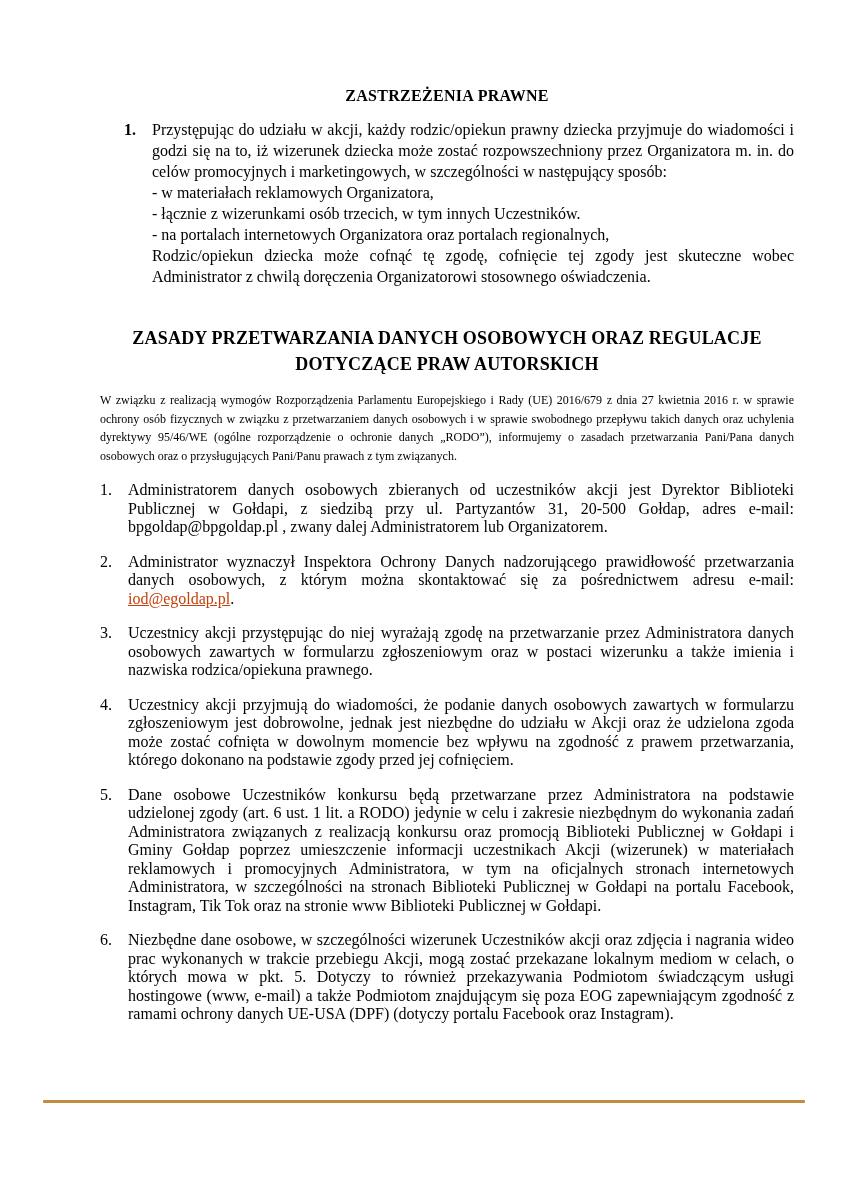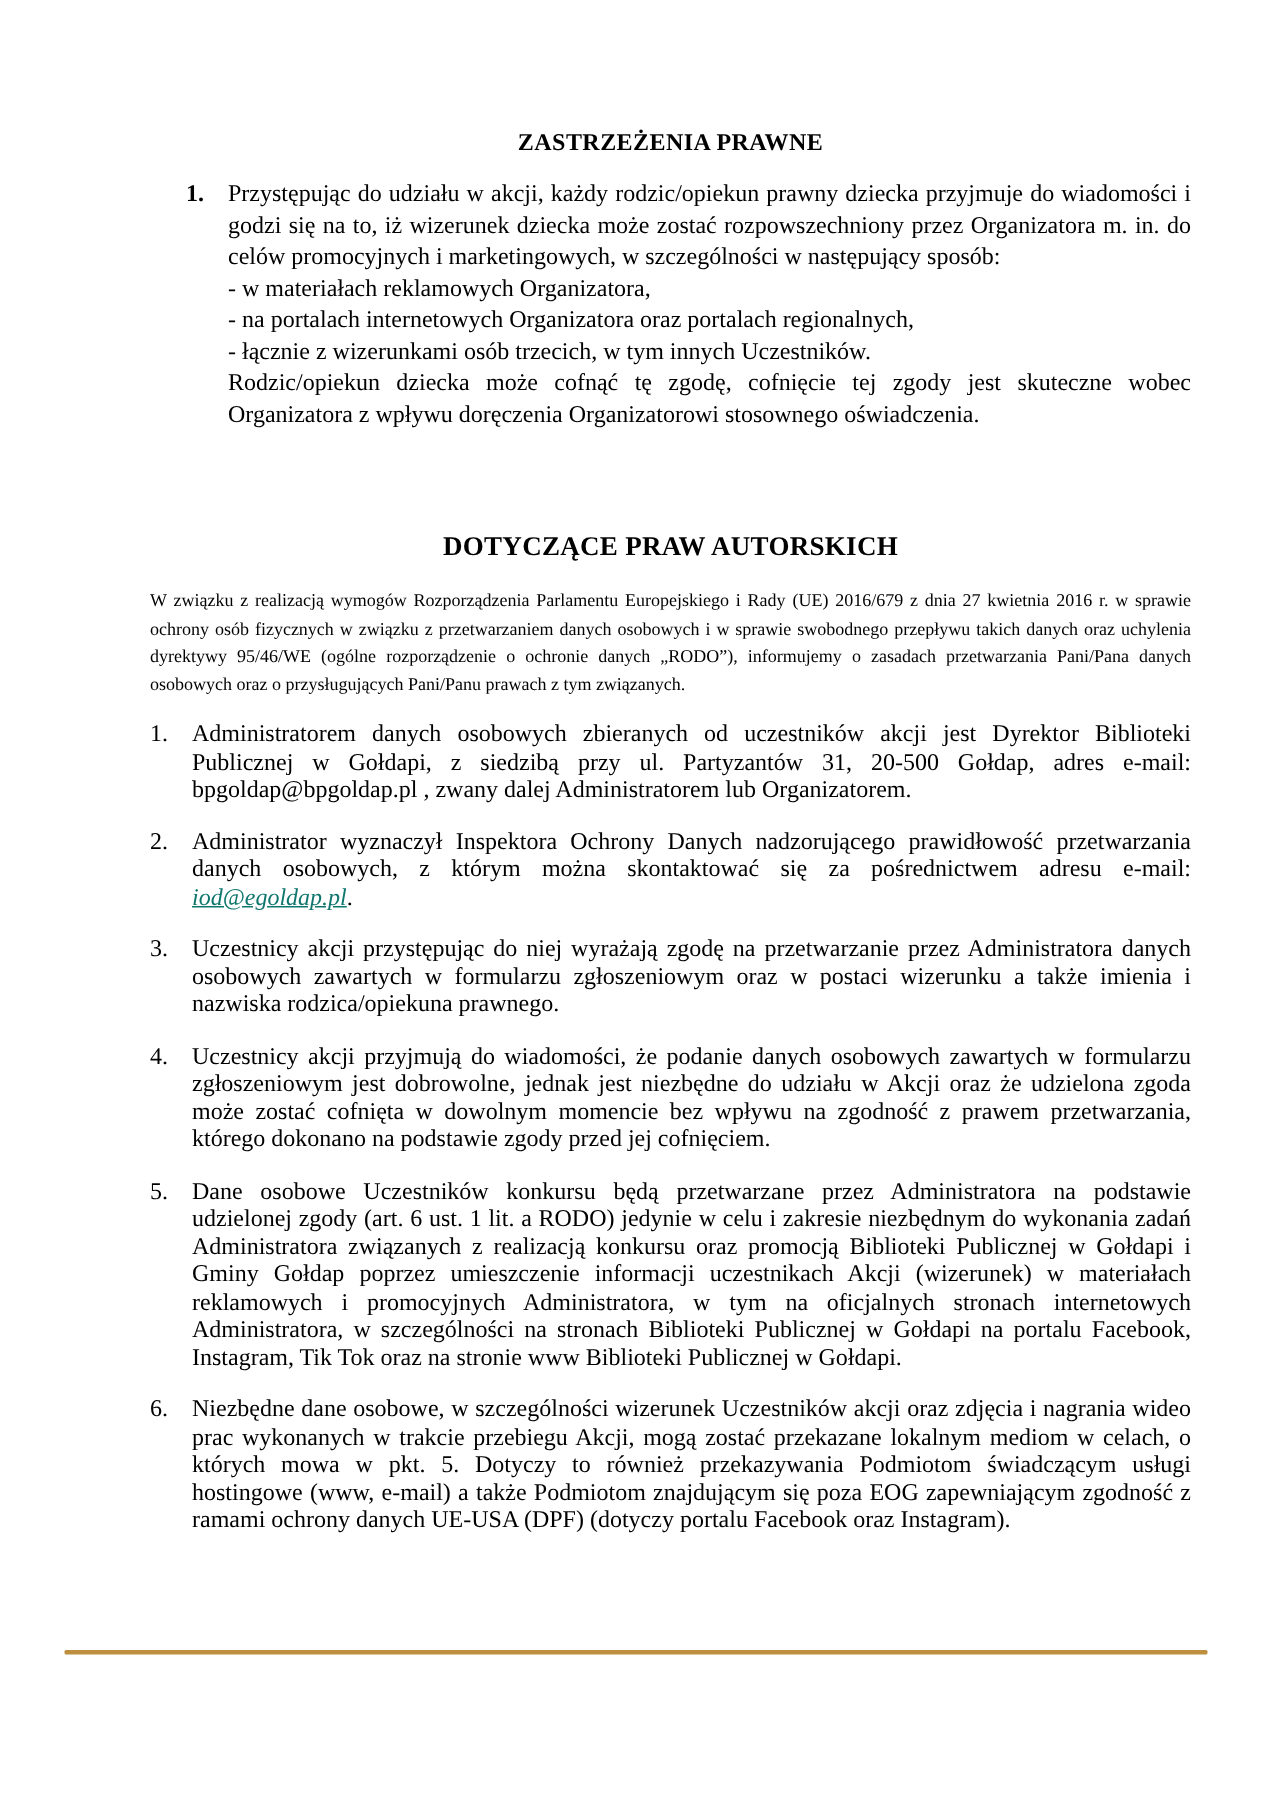--- a/index.html
+++ b/index.html
@@ -43,21 +43,21 @@
 
   .intro {
     font-size: 12px;
     line-height: 18.5px;
     margin: 14px 0 0 0;
   }
 
   .numlist { margin-top: 0; }
   .numlist .item { line-height: 18.5px; margin-top: 16px; }
 
-  a.email-link { color: #0f766e; text-decoration: underline; cursor: pointer; font-style: italic; }
+  a.email-link { color: #c2410c; text-decoration: underline; cursor: pointer; }
 
   .divider {
     position: absolute;
     left: 43px;
     top: 1100px;
     width: 762px;
     height: 3px;
     border-radius: 1px;
   }
 </style>
@@ -66,28 +66,28 @@
 
 <div class="page">
 
   <h1 class="doc-title">ZASTRZEŻENIA PRAWNE</h1>
 
   <div class="item top-item">
     <span class="num">1.</span>
     <div class="itext">
       <p class="just">Przystępując do udziału w akcji, każdy rodzic/opiekun prawny dziecka przyjmuje do wiadomości i godzi się na to, iż wizerunek dziecka może zostać rozpowszechniony przez Organizatora m. in. do celów promocyjnych i marketingowych, w szczególności w następujący sposób:</p>
       <p>- w materiałach reklamowych Organizatora,</p>
+      <p>- łącznie z wizerunkami osób trzecich, w tym innych Uczestników.</p>
       <p>- na portalach internetowych Organizatora oraz portalach regionalnych,</p>
-      <p>- łącznie z wizerunkami osób trzecich, w tym innych Uczestników.</p>
-      <p class="just">Rodzic/opiekun dziecka może cofnąć tę zgodę, cofnięcie tej zgody jest skuteczne wobec Organizatora z wpływu doręczenia Organizatorowi stosownego oświadczenia.</p>
+      <p class="just">Rodzic/opiekun dziecka może cofnąć tę zgodę, cofnięcie tej zgody jest skuteczne wobec Administrator z chwilą doręczenia Organizatorowi stosownego oświadczenia.</p>
     </div>
   </div>
 
   <h2 class="doc-title2">
-    <br>
+    <span>ZASADY PRZETWARZANIA DANYCH OSOBOWYCH ORAZ REGULACJE</span><br>
     <span>DOTYCZĄCE PRAW AUTORSKICH</span>
   </h2>
 
   <p class="intro just">W związku z realizacją wymogów Rozporządzenia Parlamentu Europejskiego i Rady (UE) 2016/679 z dnia 27 kwietnia 2016 r. w sprawie ochrony osób fizycznych w związku z przetwarzaniem danych osobowych i w sprawie swobodnego przepływu takich danych oraz uchylenia dyrektywy 95/46/WE (ogólne rozporządzenie o ochronie danych „RODO”), informujemy o zasadach przetwarzania Pani/Pana danych osobowych oraz o przysługujących Pani/Panu prawach z tym związanych.</p>
 
   <div class="numlist">
 
     <div class="item">
       <span class="num">1.</span>
       <div class="itext just">Administratorem danych osobowych zbieranych od uczestników akcji jest Dyrektor Biblioteki Publicznej w Gołdapi, z siedzibą przy ul. Partyzantów 31, 20-500 Gołdap, adres e-mail: bpgoldap@bpgoldap.pl , zwany dalej Administratorem lub Organizatorem.</div>

